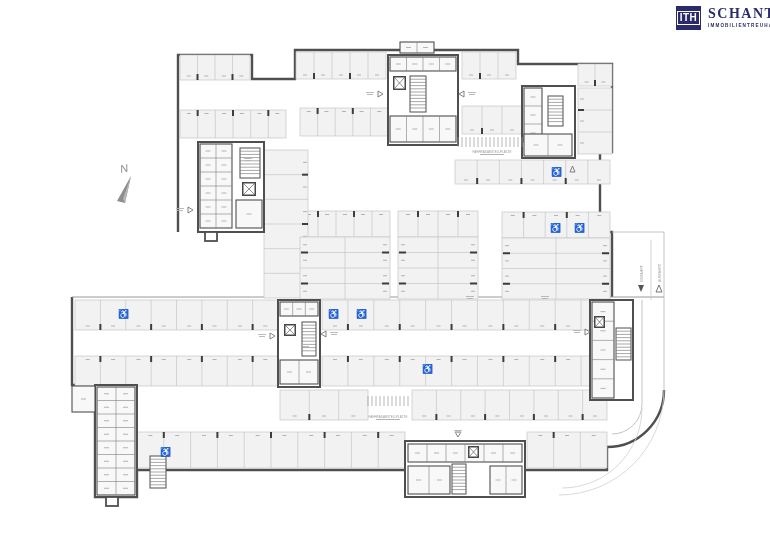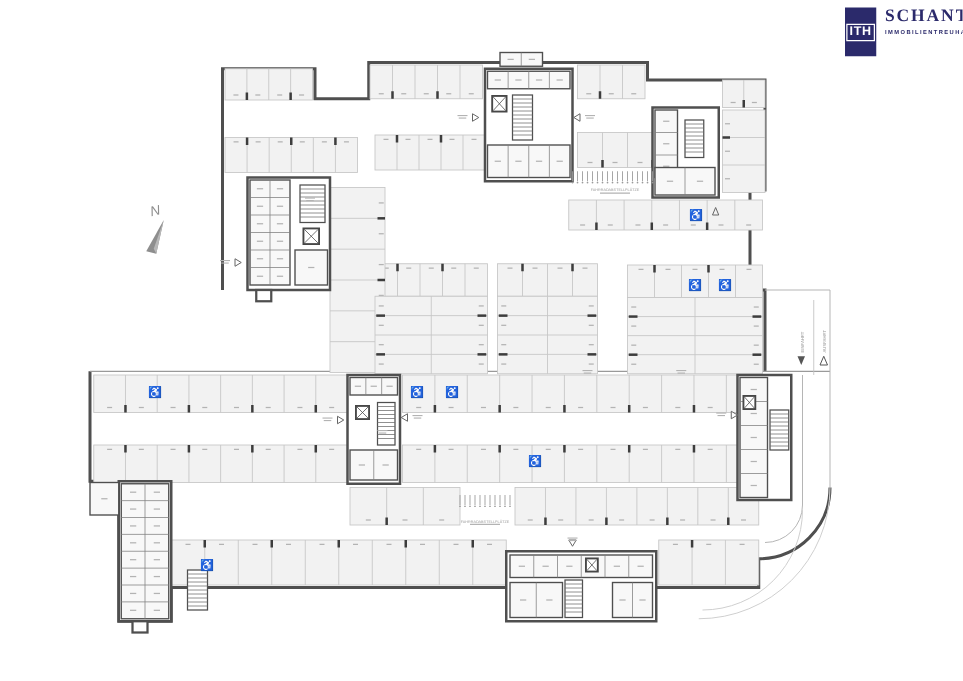--- a/index.html
+++ b/index.html
@@ -1,21 +1,21 @@
 <!DOCTYPE html>
 <html style="--navy: #2b2a6b;"><head>
 <meta charset="utf-8">
 <style>
   html,body{margin:0;padding:0;background:#ffffff;}
   body{width:770px;height:545px;position:relative;overflow:hidden;
        font-family:"Liberation Sans",sans-serif;}
   #stage{position:absolute;inset:0;}
   
   .brand{position:absolute;top:6px;left:676px;display:flex;align-items:flex-start;gap:7px;}
-  .brand .mark{width:25px;height:39px;background:var(--navy,#2b2a6b);color:#fff;
+  .brand .mark{width:25px;height:24px;background:var(--navy,#2b2a6b);color:#fff;
        display:flex;align-items:center;justify-content:center;
        font-weight:bold;font-size:10px;letter-spacing:.5px;
        box-shadow:inset 0 0 0 1.5px var(--navy,#2b2a6b);}
   .brand .mark span{border:1px solid #fff;padding:1px 2px;line-height:1;}
   .brand .txt{display:flex;flex-direction:column;}
   .brand .name{font-family:"Liberation Serif",serif;font-weight:bold;
        color:var(--navy,#2b2a6b);font-size:14px;letter-spacing:1.5px;line-height:1.1;}
   .brand .tag{color:var(--navy,#2b2a6b);font-size:4.6px;letter-spacing:1.15px;
        font-weight:bold;margin-top:2px;}
   svg text{font-family:"Liberation Sans",sans-serif;}

